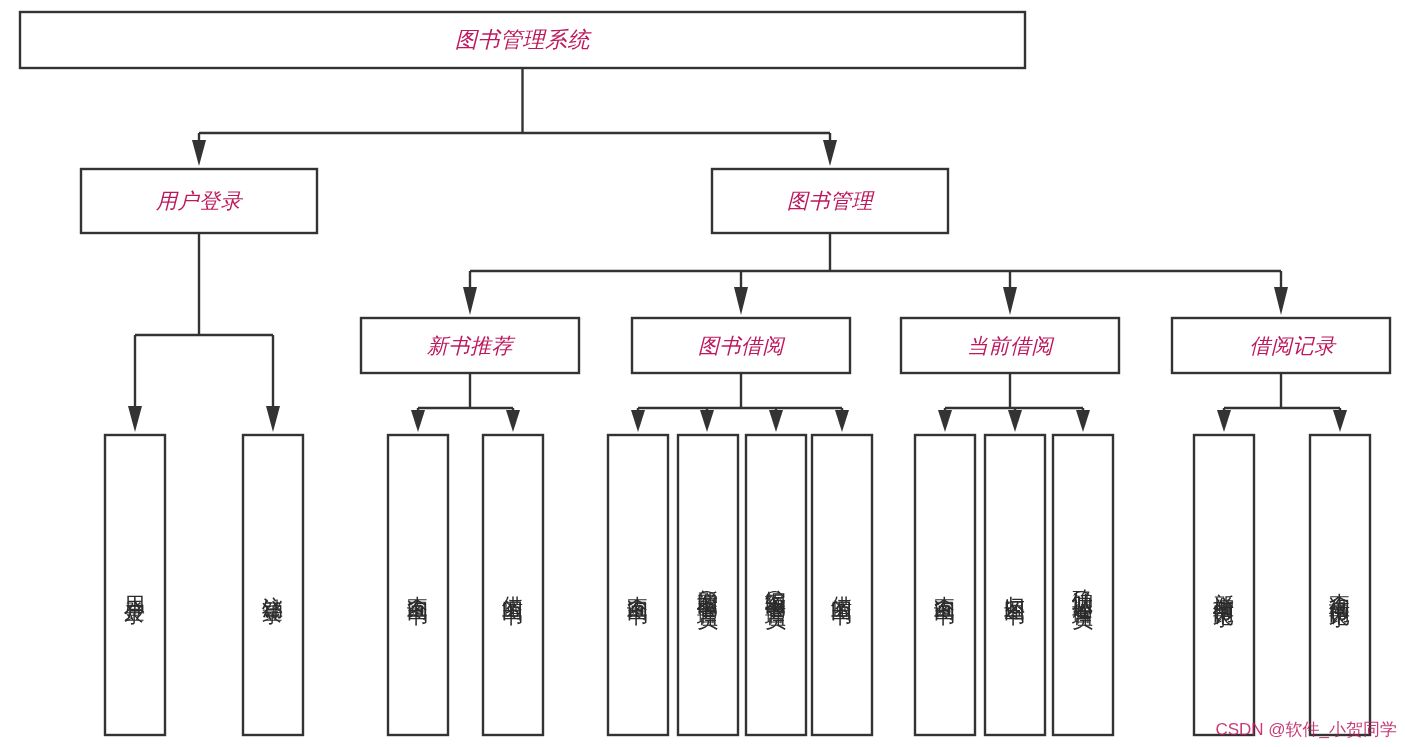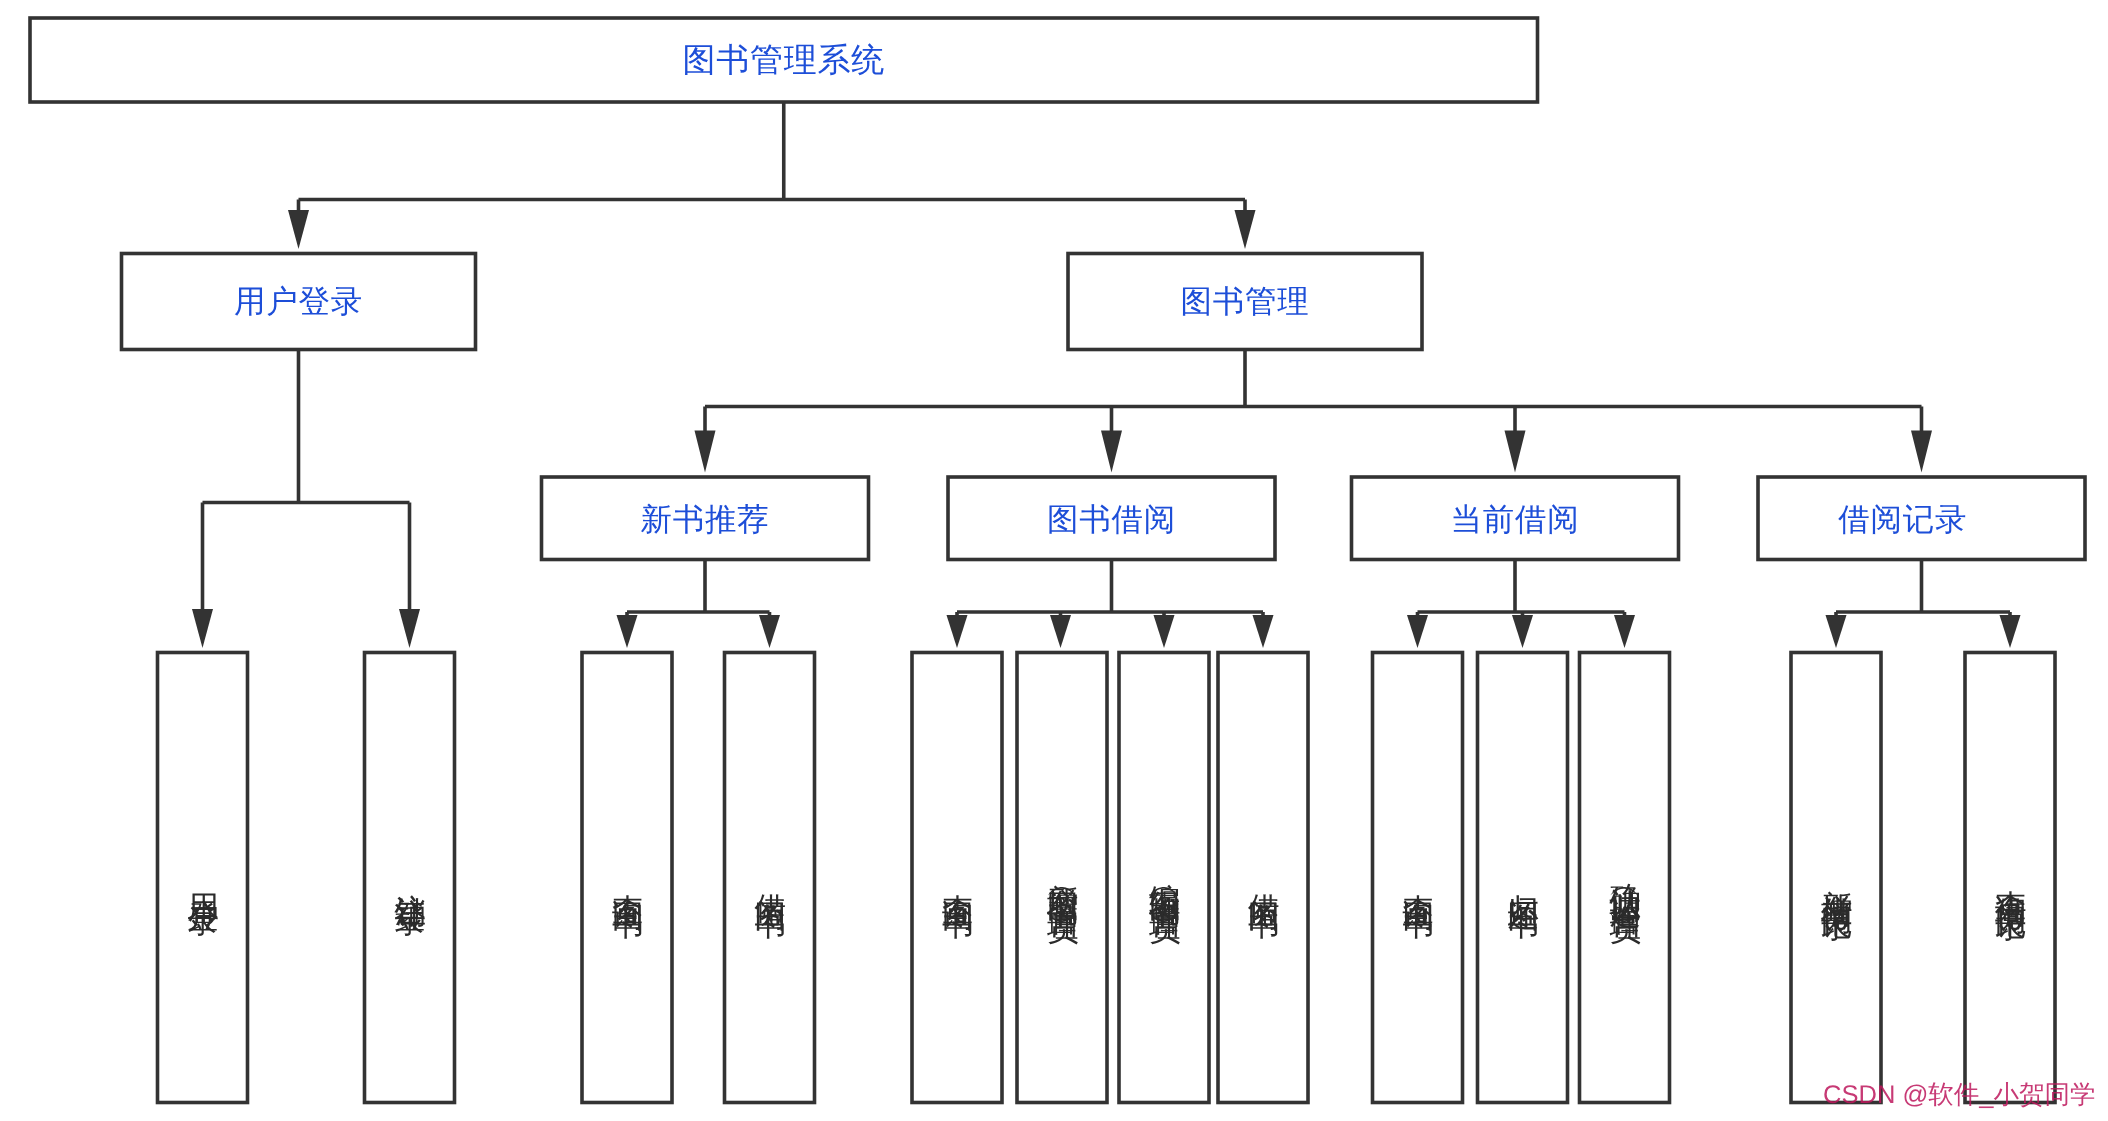--- a/index.html
+++ b/index.html
@@ -38,25 +38,26 @@
   }
   .arrow-head {
     fill: #333333;
     stroke: none;
   }
   .node-label-h {
     position: absolute;
     display: flex;
     align-items: center;
     justify-content: center;
-    color: #1d4ed8;
+    color: #be185d;
     font-size: 21px;
     letter-spacing: 0.5px;
     white-space: nowrap;
     pointer-events: none;
+    font-style: italic;
   }
   .node-label-v {
     position: absolute;
     display: flex;
     align-items: center;
     justify-content: center;
     color: #2b2b2b;
     font-size: 21px;
     writing-mode: vertical-rl;
     text-orientation: upright;
@@ -184,21 +185,21 @@
   </svg>
 
   <div class="node-label-h title-label" style="left:20px; top:12px; width:1005px; height:56px;">图书管理系统</div>
 
   <div class="node-label-h" style="left:81px; top:169px; width:236px; height:64px;">用户登录</div>
   <div class="node-label-h" style="left:361px; top:318px; width:218px; height:55px;">新书推荐</div>
 
   <div class="node-label-h" style="left:712px; top:169px; width:236px; height:64px;">图书管理</div>
   <div class="node-label-h" style="left:632px; top:318px; width:218px; height:55px;">图书借阅</div>
   <div class="node-label-h" style="left:901px; top:318px; width:218px; height:55px;">当前借阅</div>
-  <div class="node-label-h" style="left:1176px; top:318px; width:185px; height:55px;">借阅记录</div>
+  <div class="node-label-h" style="left:1200px; top:318px; width:185px; height:55px;">借阅记录</div>
 
   <div class="node-label-v" style="left:105px; top:435px; width:60px; height:300px;">用户登录</div>
   <div class="node-label-v" style="left:243px; top:435px; width:60px; height:300px;">注销登录</div>
   <div class="node-label-v" style="left:388px; top:435px; width:60px; height:300px;">查询图书</div>
   <div class="node-label-v" style="left:483px; top:435px; width:60px; height:300px;">借阅图书</div>
   <div class="node-label-v" style="left:608px; top:435px; width:60px; height:300px;">查询图书</div>
   <div class="node-label-v" style="left:678px; top:435px; width:60px; height:300px;">新增图书（管理员）</div>
   <div class="node-label-v" style="left:746px; top:435px; width:60px; height:300px;">编辑图书（管理员）</div>
   <div class="node-label-v" style="left:812px; top:435px; width:60px; height:300px;">借阅图书</div>
   <div class="node-label-v" style="left:915px; top:435px; width:60px; height:300px;">查询图书</div>

